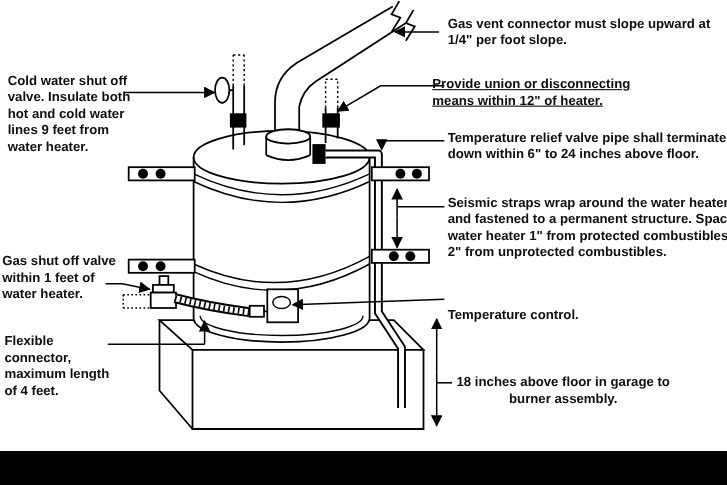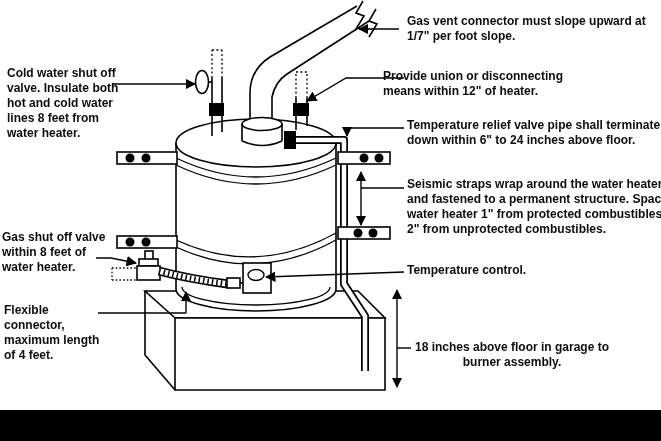--- a/index.html
+++ b/index.html
@@ -128,23 +128,23 @@
     <line x1="98" y1="313" x2="186" y2="313"></line>
     <line x1="186" y1="313" x2="186" y2="292" marker-end="url(#arr)"></line>
     <line x1="397" y1="338" x2="397" y2="290" marker-end="url(#arr)"></line>
     <line x1="397" y1="338" x2="397" y2="387" marker-end="url(#arr)"></line>
     <line x1="397" y1="348" x2="411" y2="348"></line>
   </g>
 
   <rect x="0" y="410" width="661" height="31" fill="#000"></rect>
 </svg>
 
-<div class="lbl" style="left:407px;top:14px;width:250px;">Gas vent connector must slope upward at 1/7" per foot slope.</div>
-<div class="lbl" style="left:7px;top:66px;width:114px;">Cold water shut off valve. Insulate both hot and cold water lines 8 feet from water heater.</div>
-<div class="lbl" style="left:383px;top:69px;width:200px;">Provide union or disconnecting means within 12" of heater.</div>
+<div class="lbl" style="left:407px;top:14px;width:250px;">Gas vent connector must slope upward at 1/4" per foot slope.</div>
+<div class="lbl" style="left:7px;top:66px;width:114px;">Cold water shut off valve. Insulate both hot and cold water lines 9 feet from water heater.</div>
+<div class="lbl" style="left:393px;top:69px;width:200px;text-decoration:underline;">Provide union or disconnecting means within 12" of heater.</div>
 <div class="lbl" style="left:407px;top:118px;width:278px;">Temperature relief valve pipe shall terminate down within 6" to 24 inches above floor.</div>
 <div class="lbl" style="left:407px;top:177px;width:272px;">Seismic straps wrap around the water heater and fastened to a permanent structure.  Space water heater 1" from protected combustibles; 2" from unprotected combustibles.</div>
-<div class="lbl" style="left:2px;top:230px;width:118px;">Gas shut off valve within 8 feet of water heater.</div>
-<div class="lbl" style="left:407px;top:263px;width:200px;">Temperature control.</div>
+<div class="lbl" style="left:2px;top:230px;width:118px;">Gas shut off valve within 1 feet of water heater.</div>
+<div class="lbl" style="left:407px;top:279px;width:200px;">Temperature control.</div>
 <div class="lbl" style="left:4px;top:303px;width:106px;">Flexible connector, maximum length of 4 feet.</div>
 <div class="lbl" style="left:412px;top:340px;width:200px;text-align:center;">18 inches above floor in garage to burner assembly.</div>
 
 </div>
 
 </body></html>

